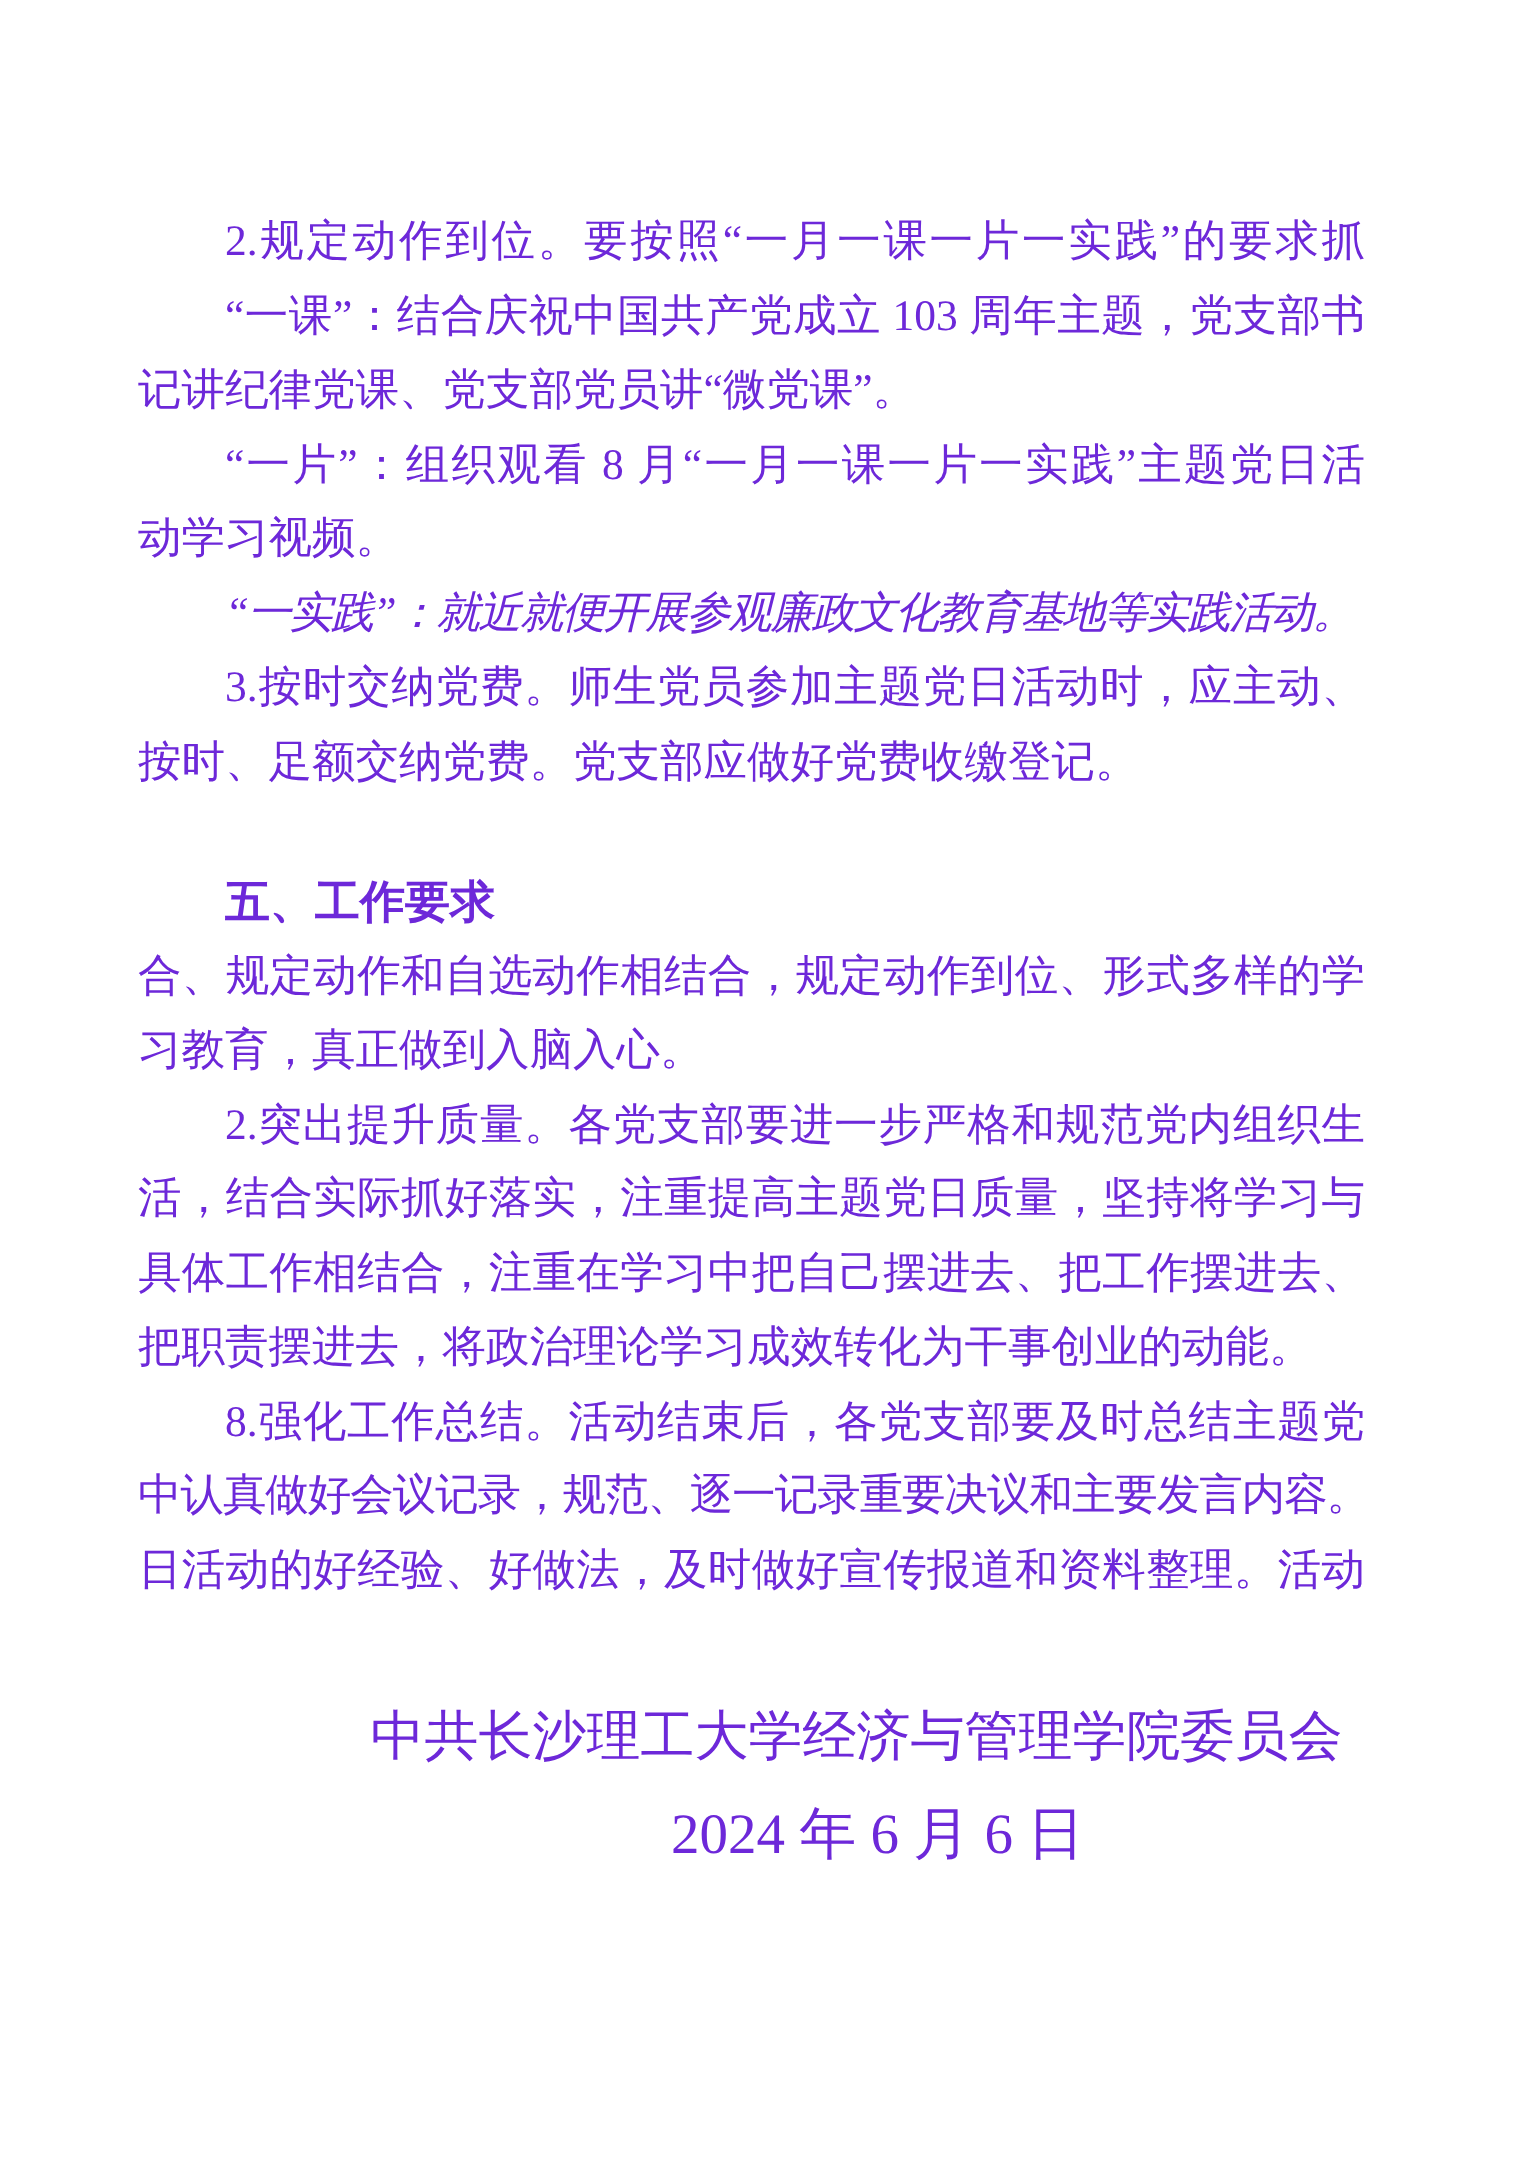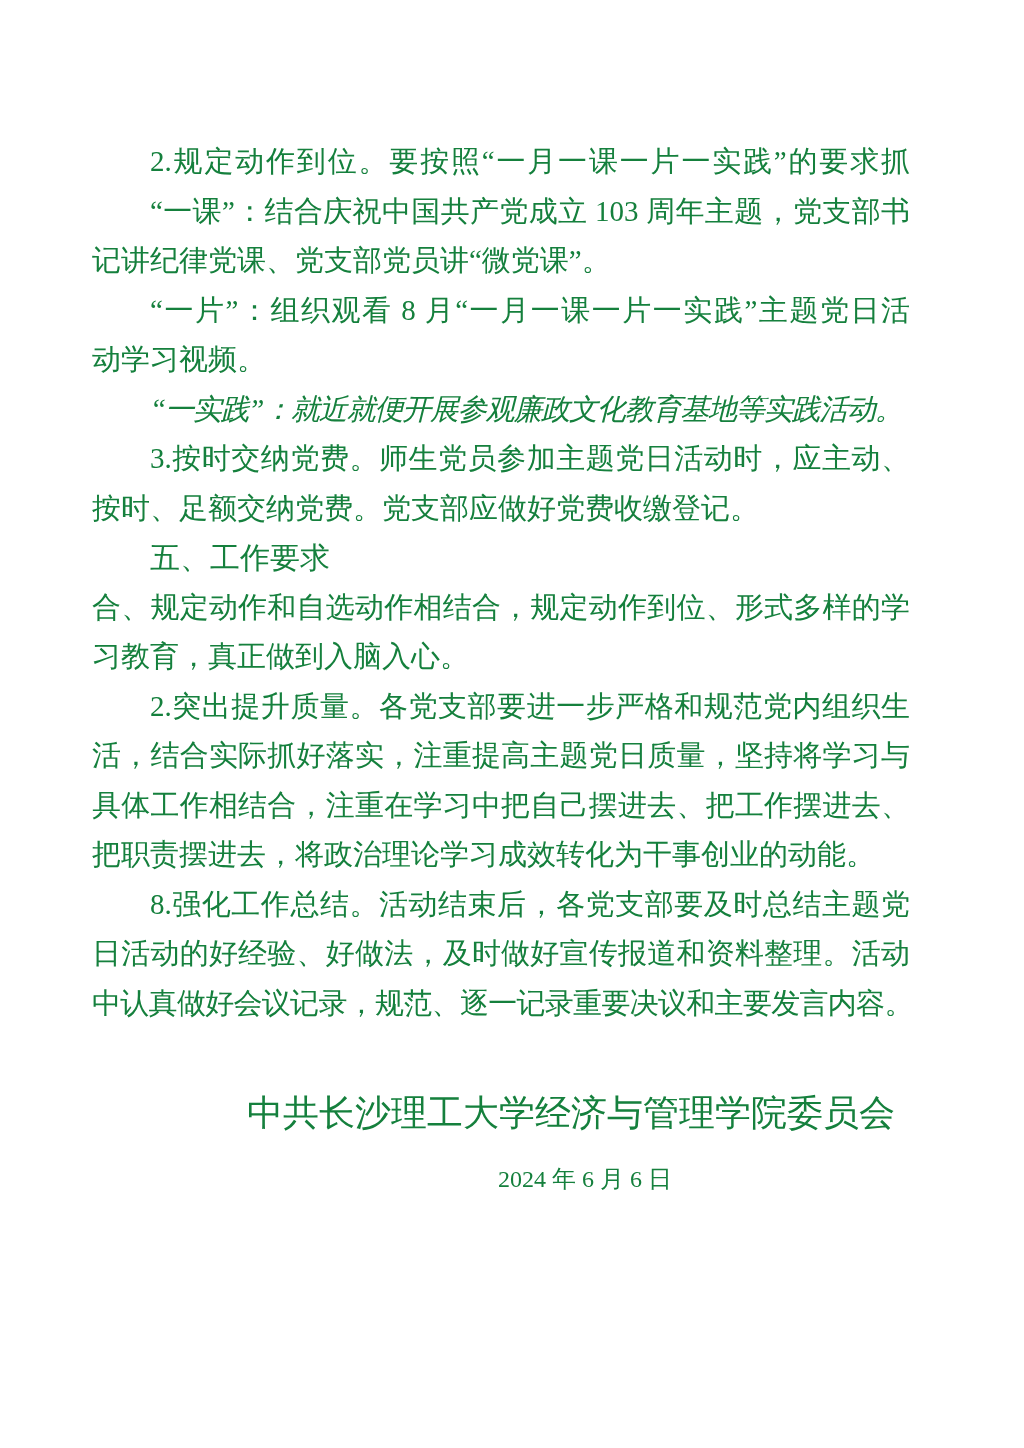--- a/index.html
+++ b/index.html
@@ -7,21 +7,21 @@
     padding: 0;
     background: #ffffff;
   }
   .page {
     position: relative;
     width: 1024px;
     height: 1448px;
     background: #ffffff;
     overflow: hidden;
     font-family: "Liberation Serif", "DejaVu Serif", serif;
-    color: #15803d;
+    color: #6d28d9;
   }
   .doc-body {
     position: absolute;
     left: 92px;
     top: 137px;
     width: 818px;
     font-size: 29px;
   }
   .line {
     height: 49.5px;
@@ -41,36 +41,37 @@
     white-space: nowrap;
     letter-spacing: -1.2px;
     font-style: italic;
   }
   .tight2 {
     white-space: nowrap;
     letter-spacing: -0.7px;
   }
   .heading {
     font-family: "Liberation Sans", "DejaVu Sans", sans-serif;
-    font-weight: normal;
+    font-weight: bold;
     font-size: 30px;
     text-indent: 58px;
+    margin-top: 44px;
   }
   .signature {
     margin-top: 52px;
     height: 66px;
     line-height: 66px;
     font-size: 36px;
     text-align: center;
     padding-left: 140px;
   }
   .issue-date {
     height: 66px;
     line-height: 66px;
-    font-size: 24px;
+    font-size: 38px;
     text-align: center;
     padding-left: 168px;
   }
 </style>
 </head>
 <body>
 
 <div class="page">
   <div class="doc-body">
 
@@ -91,20 +92,20 @@
 
     <div class="line just">合、规定动作和自选动作相结合，规定动作到位、形式多样的学</div>
     <div class="line">习教育，真正做到入脑入心。</div>
 
     <div class="line just ind">2.突出提升质量。各党支部要进一步严格和规范党内组织生</div>
     <div class="line just">活，结合实际抓好落实，注重提高主题党日质量，坚持将学习与</div>
     <div class="line just">具体工作相结合，注重在学习中把自己摆进去、把工作摆进去、</div>
     <div class="line">把职责摆进去，将政治理论学习成效转化为干事创业的动能。</div>
 
     <div class="line just ind">8.强化工作总结。活动结束后，各党支部要及时总结主题党</div>
+    <div class="line tight2">中认真做好会议记录，规范、逐一记录重要决议和主要发言内容。</div>
     <div class="line just">日活动的好经验、好做法，及时做好宣传报道和资料整理。活动</div>
-    <div class="line tight2">中认真做好会议记录，规范、逐一记录重要决议和主要发言内容。</div>
 
     <div class="signature">中共长沙理工大学经济与管理学院委员会</div>
     <div class="issue-date">2024 年 6 月 6 日</div>
 
   </div>
 </div>
 
 </body></html>

